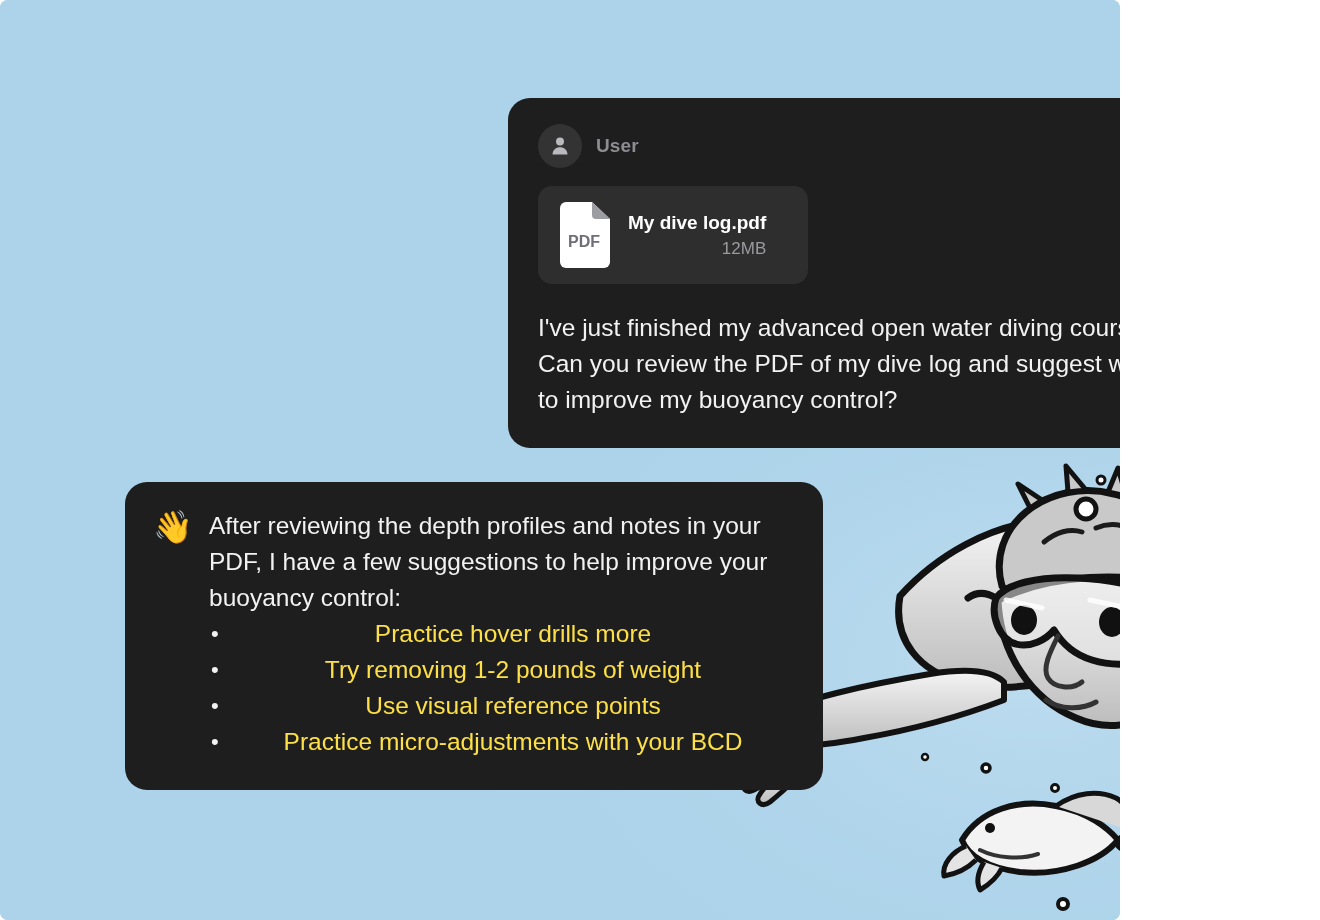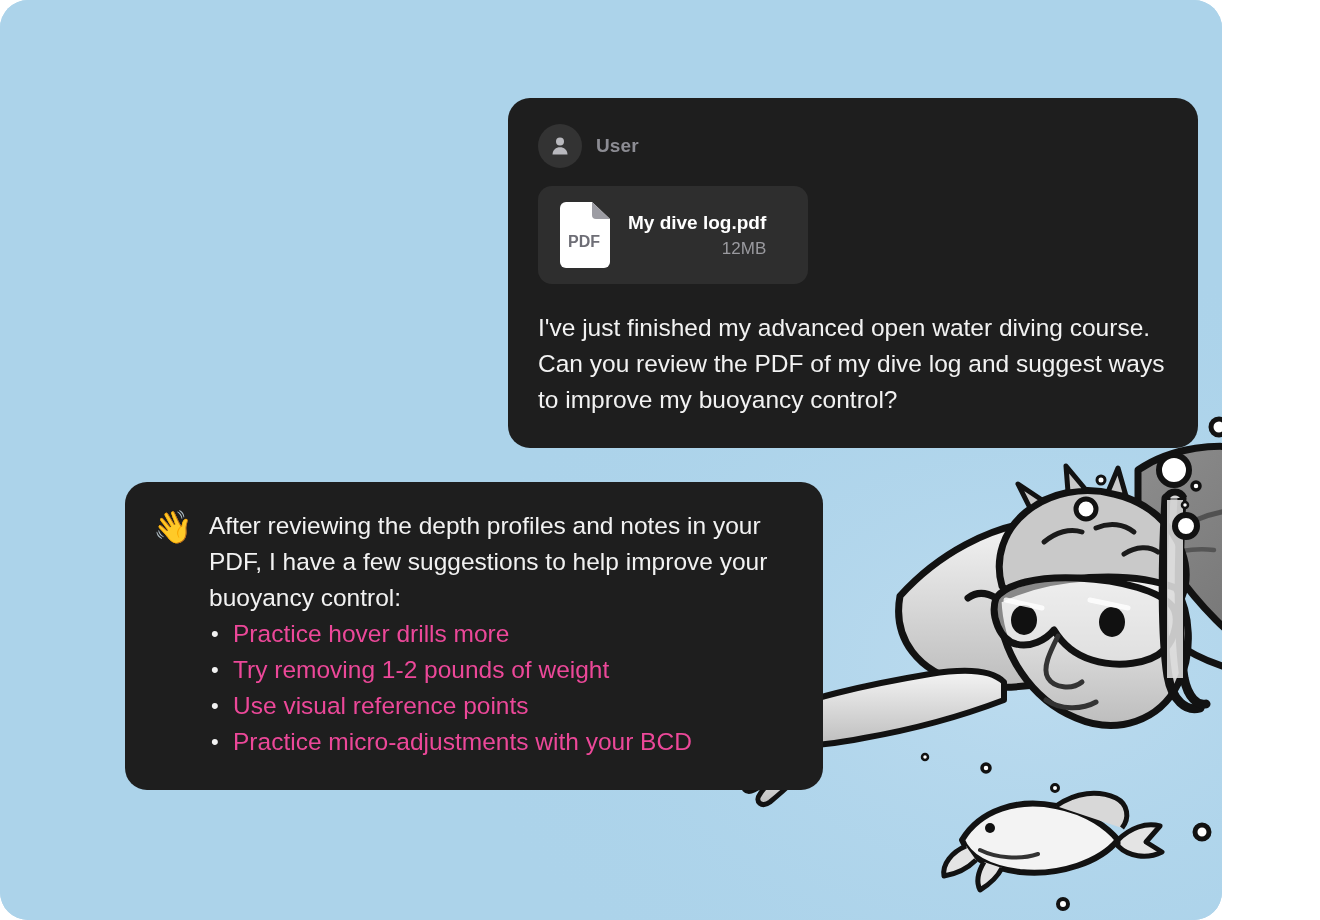--- a/index.html
+++ b/index.html
@@ -2,24 +2,24 @@
 <html><head>
 <meta charset="utf-8">
 <style>
   html, body {
     margin: 0;
     padding: 0;
     background: #ffffff;
   }
   #stage {
     position: relative;
-    width: 1222px;
+    width: 1120px;
     height: 920px;
     background: #ACD3EA;
-    border-radius: 28px;
+    border-radius: 8px;
     overflow: hidden;
     font-family: "Liberation Sans", sans-serif;
   }
 
   
   #illustration {
     position: absolute;
     inset: 0;
     pointer-events: none;
   }
@@ -134,24 +134,25 @@
     line-height: 34px;
   }
 
   .suggestion-list {
     margin: 0;
     padding: 0 0 0 56px;
     list-style: none;
   }
   .suggestion-list li {
     position: relative;
-    color: #ec4899;
+    color: #fde047;
     font-size: 24.5px;
     line-height: 36px;
     padding-left: 24px;
+    text-align: center;
   }
   .suggestion-list li::before {
     content: "\2022";
     position: absolute;
     left: 2px;
     top: 0;
     color: #F2F2F2;
     font-size: 22px;
   }
 </style>

